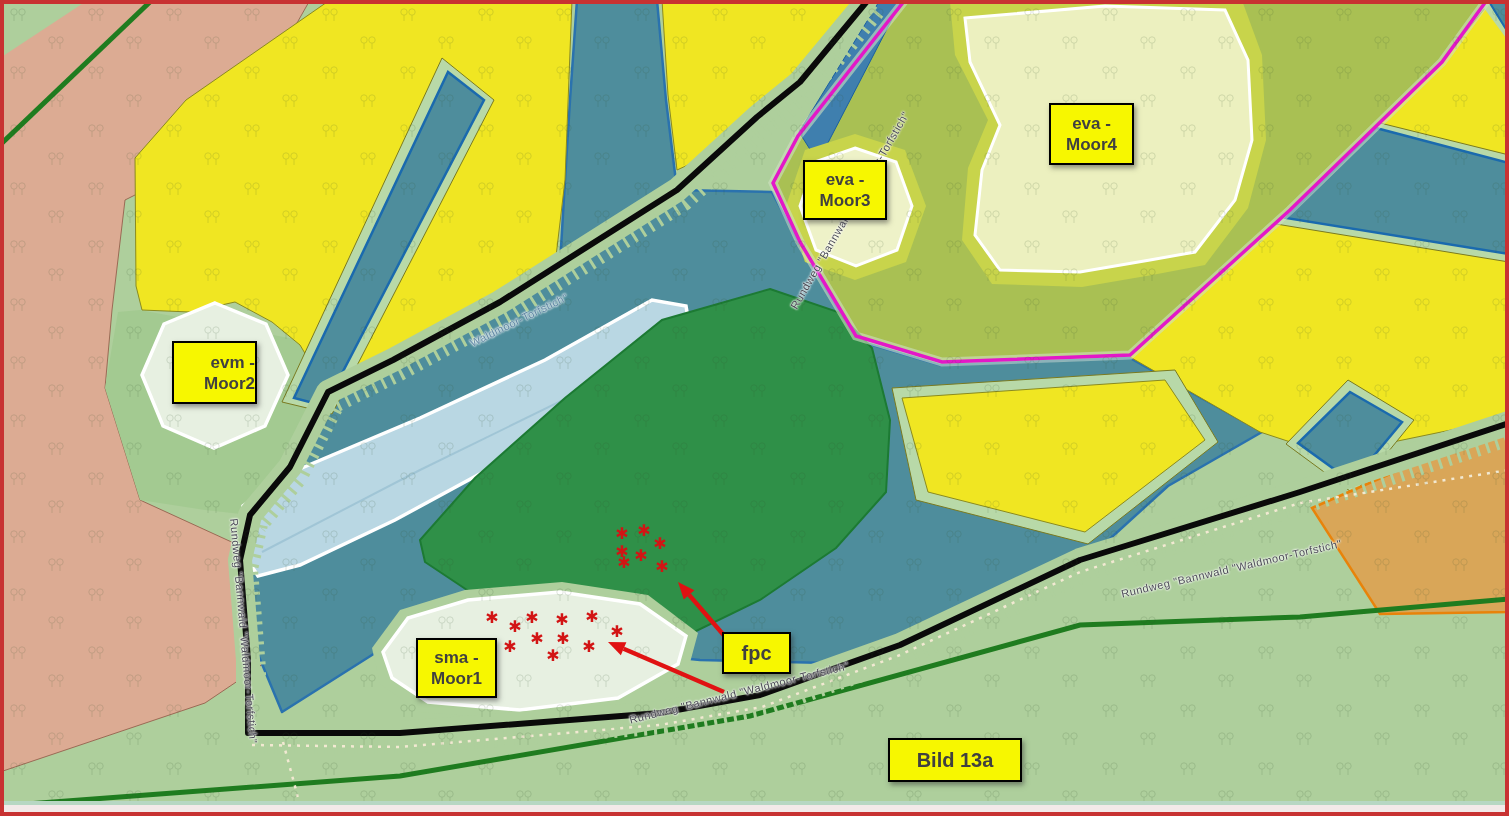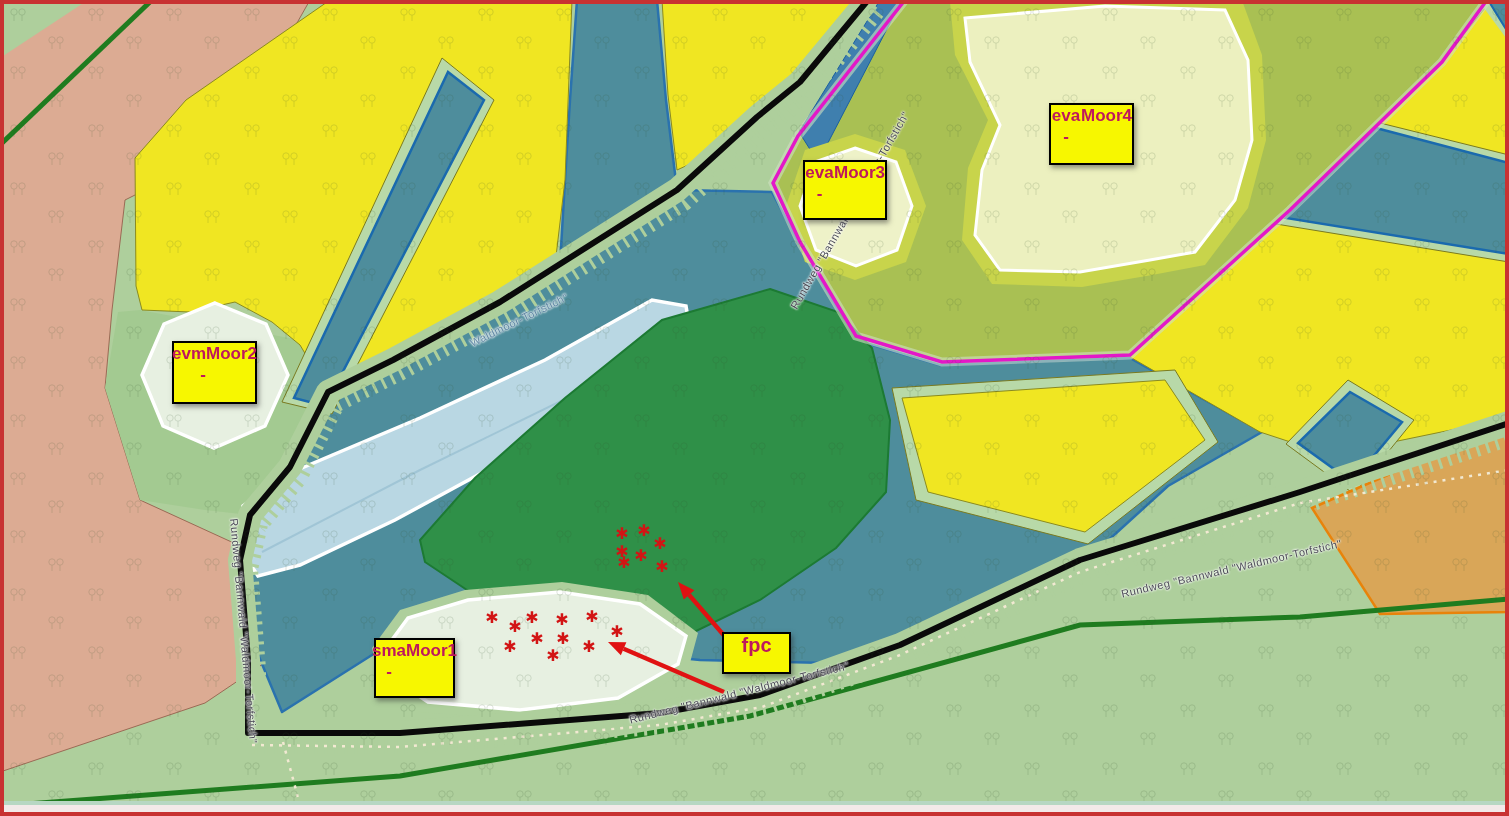--- a/index.html
+++ b/index.html
@@ -1,21 +1,21 @@
 <!DOCTYPE html>
 <html><head>
 <meta charset="utf-8">
 <style>
   html,body{margin:0;padding:0;background:#888;}
   #map-canvas{position:relative;width:1509px;height:816px;overflow:hidden;
     font-family:"Liberation Sans",sans-serif;background:#aecf9c;}
   #map-canvas svg{position:absolute;left:0;top:0;}
   .region-label{position:absolute;background:#f7f700;border:2px solid #000;
-    color:#be185d;font-weight:bold;font-size:17px;line-height:21px;text-align:center;
-    display:flex;flex-direction:row;justify-content:center;
+    color:#404040;font-weight:bold;font-size:17px;line-height:21px;text-align:center;
+    display:flex;flex-direction:column;justify-content:center;
     box-shadow:2px 3px 5px rgba(50,50,50,.5);z-index:30;}
   .region-label.small{font-size:20px;line-height:22px;}
   .path-label{position:absolute;font-size:11px;color:#4b4b55;white-space:nowrap;
     letter-spacing:.5px;z-index:8;
     text-shadow:0 0 2px #fff,0 0 2px #fff,0 0 3px #fff;transform-origin:0 0;}
   .path-label.blue{color:#5f87a3;}
   .star{font-family:"DejaVu Sans",sans-serif;font-size:16px;font-weight:bold;text-anchor:middle;}
 </style>
 </head>
 <body>
@@ -149,21 +149,24 @@
     <span>Moor4</span>
   </div>
   <div class="region-label" style="left:803px;top:160px;width:80px;height:56px;">
     <span>eva -</span>
     <span>Moor3</span>
   </div>
   <div class="region-label" style="left:172px;top:341px;width:81px;height:59px;text-align:right;">
     <span>evm -</span>
     <span>Moor2</span>
   </div>
-  <div class="region-label" style="left:374px;top:638px;width:77px;height:56px;">
+  <div class="region-label" style="left:416px;top:638px;width:77px;height:56px;">
     <span>sma -</span>
     <span>Moor1</span>
   </div>
   <div class="region-label small" style="left:722px;top:632px;width:65px;height:38px;">
     <span>fpc</span>
   </div>
+  <div class="region-label small" style="left:888px;top:738px;width:130px;height:40px;">
+    <span>Bild 13a</span>
+  </div>
 
 </div>
 
 </body></html>

